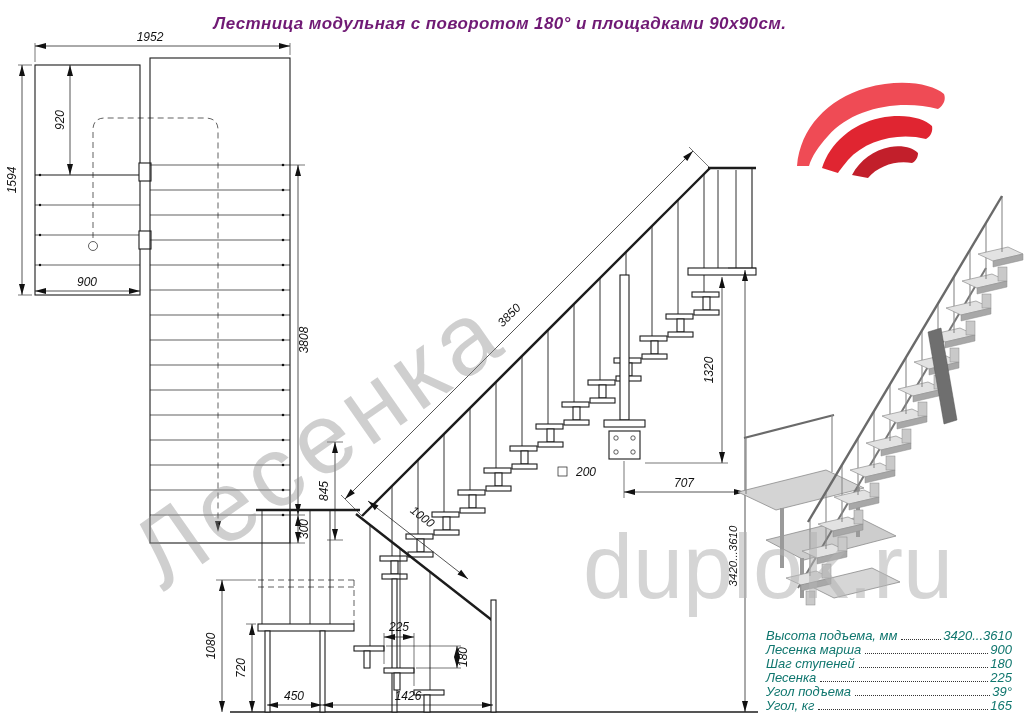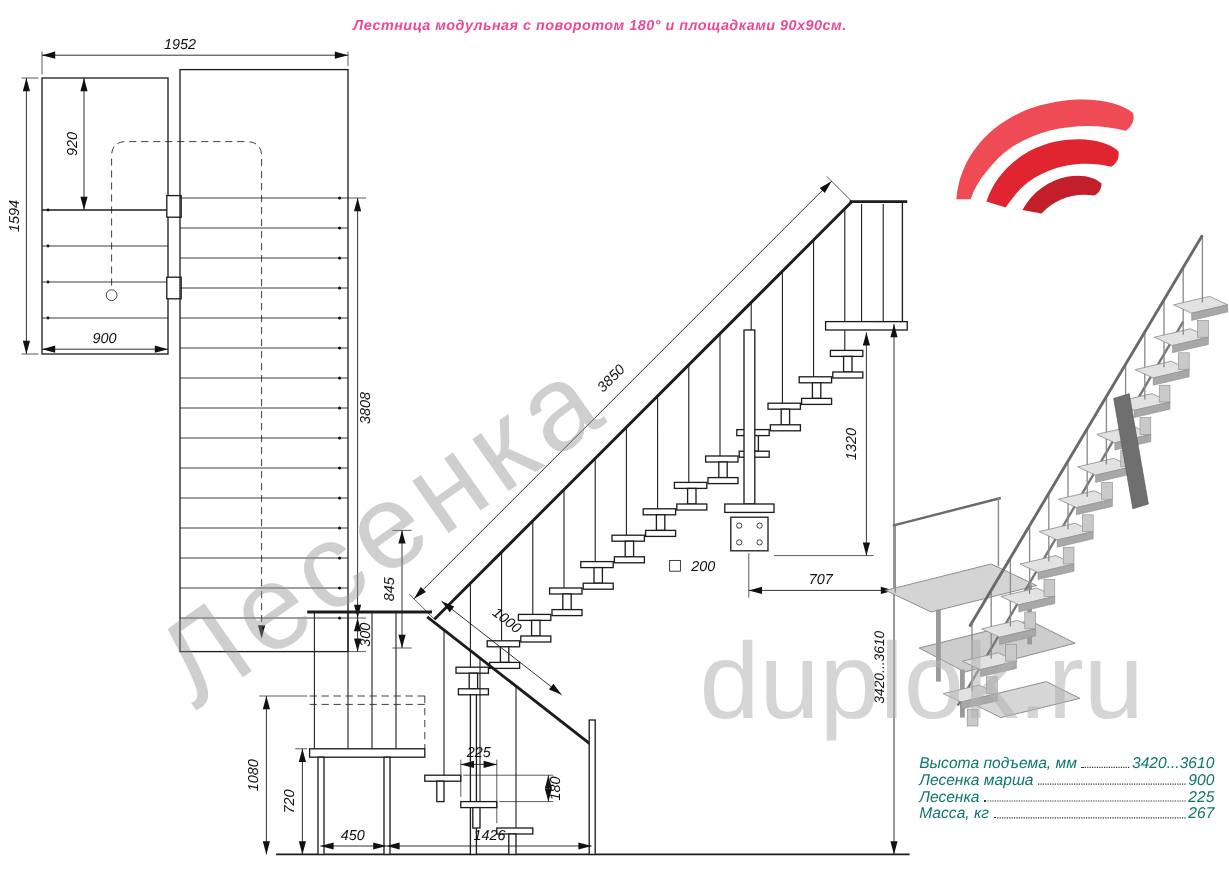--- a/index.html
+++ b/index.html
@@ -1,19 +1,19 @@
 <!DOCTYPE html>
 <html><head>
 <meta charset="utf-8">
 <style>
   html,body{margin:0;padding:0;background:#ffffff;}
   .sheet{position:relative;width:1024px;height:725px;background:#fff;overflow:hidden;
          font-family:"Liberation Sans",sans-serif;}
   .title{position:absolute;top:14px;left:0;width:1000px;text-align:center;
-         font-style:italic;font-weight:bold;font-size:12px;color:#ec4899;letter-spacing:.4px;}
+         font-style:italic;font-weight:bold;font-size:17px;color:#701a75;letter-spacing:.4px;}
   svg.draw{position:absolute;left:0;top:0;}
   .obj{fill:none;stroke:#1c1c1c;stroke-width:1.1;}
   .objf{fill:#fff;stroke:#1c1c1c;stroke-width:1.1;}
   .thin{fill:none;stroke:#1c1c1c;stroke-width:.7;}
   .rail{fill:none;stroke:#1c1c1c;stroke-width:2.4;}
   .bal{fill:none;stroke:#1c1c1c;stroke-width:.9;}
   .dim{fill:none;stroke:#1c1c1c;stroke-width:.75;}
   .ext{fill:none;stroke:#1c1c1c;stroke-width:.6;}
   .dash{stroke-dasharray:6 4;}
   .dt{font:italic 12px "Liberation Sans",sans-serif;fill:#111;}
@@ -285,24 +285,34 @@
       <span class="spec-label">Высота подъема, мм</span>
       <span class="spec-dots"></span>
       <span class="spec-value">3420...3610</span>
     </div>
     <div class="spec-row">
       <span class="spec-label">Лесенка марша</span>
       <span class="spec-dots"></span>
       <span class="spec-value">900</span>
     </div>
     <div class="spec-row">
+      <span class="spec-label">Шаг ступеней</span>
+      <span class="spec-dots"></span>
+      <span class="spec-value">180</span>
+    </div>
+    <div class="spec-row">
       <span class="spec-label">Лесенка</span>
       <span class="spec-dots"></span>
       <span class="spec-value">225</span>
     </div>
     <div class="spec-row">
-      <span class="spec-label">Масса, кг</span>
-      <span class="spec-dots"></span>
-      <span class="spec-value">267</span>
+      <span class="spec-label">Угол подъема</span>
+      <span class="spec-dots"></span>
+      <span class="spec-value">39°</span>
+    </div>
+    <div class="spec-row">
+      <span class="spec-label">Угол, кг</span>
+      <span class="spec-dots"></span>
+      <span class="spec-value">165</span>
     </div>
   </div>
 
 </div>
 
 </body></html>

